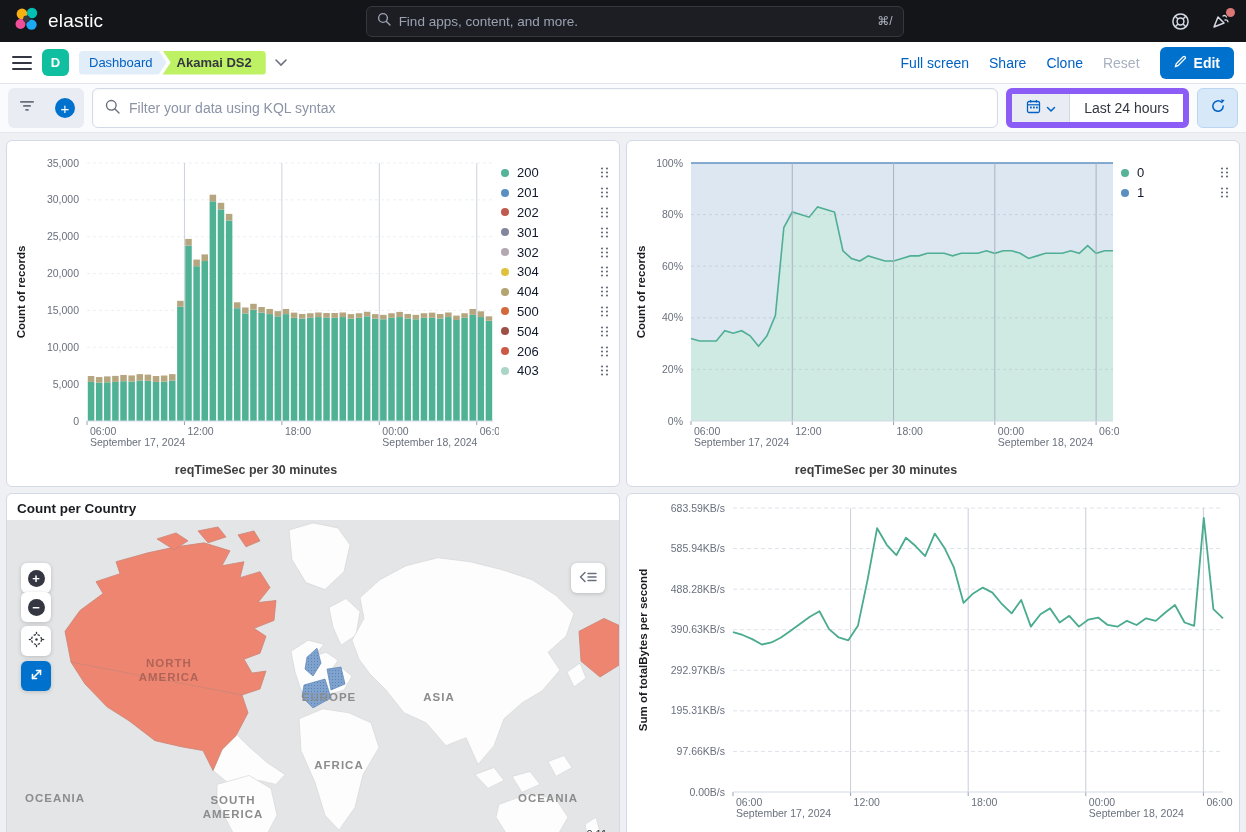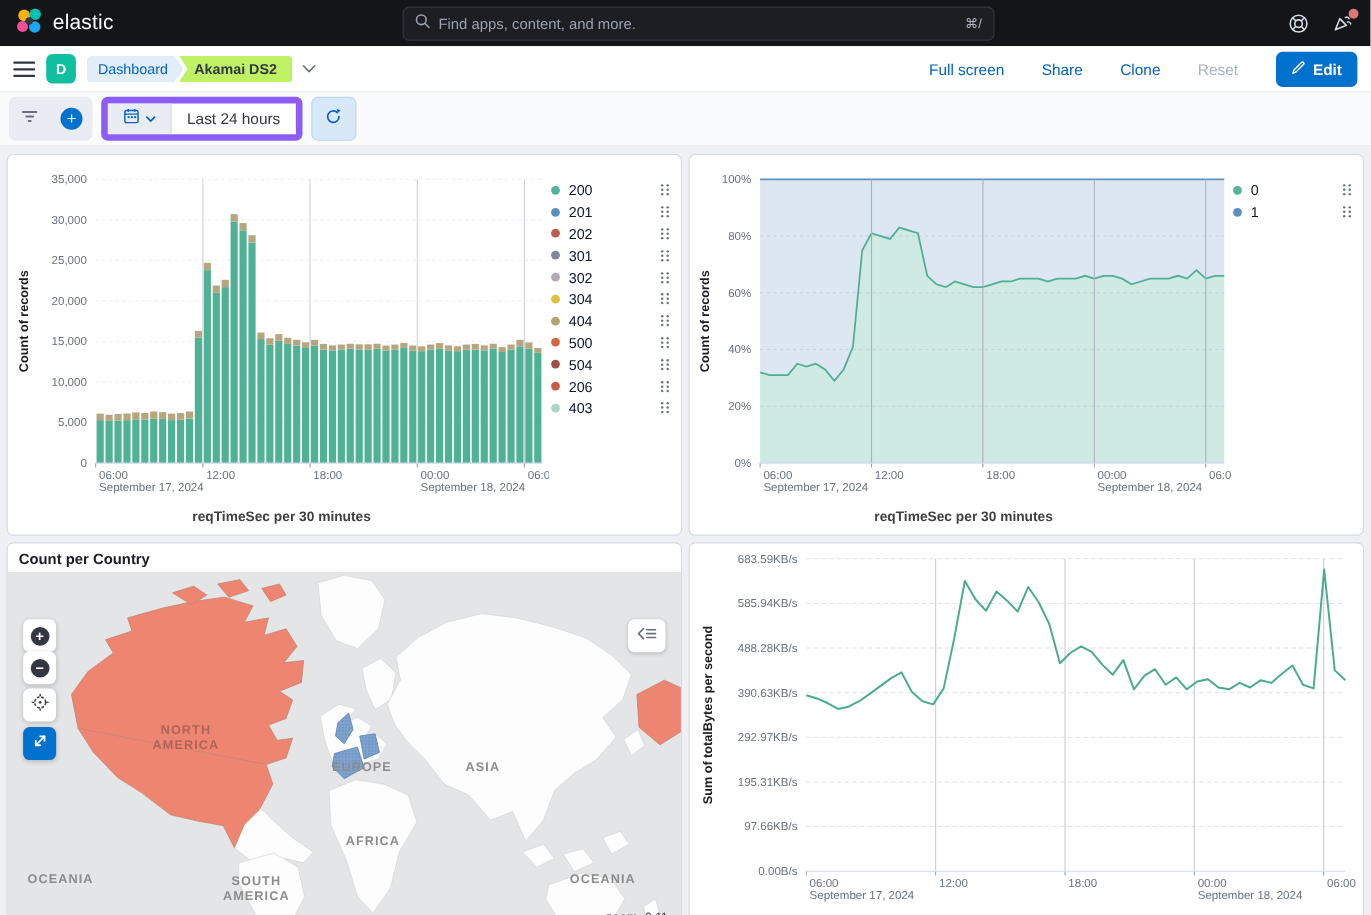--- a/index.html
+++ b/index.html
@@ -26,21 +26,21 @@
   .burger i { display:block; height:2px; background:#343741; border-radius:1px; }
   .space-avatar { width:27px; height:27px; border-radius:6px; background:#0fbf9f; color:#fff; font-weight:bold;
     font-size:13px; display:flex; align-items:center; justify-content:center; cursor:pointer; }
   .crumbs { display:flex; align-items:center; }
   .crumb { height:24px; display:flex; align-items:center; font-size:13px; padding:0 14px 0 10px; cursor:pointer; }
   .crumb.first { background:#e1edf8; color:#0061c5;
     clip-path:polygon(0 0, calc(100% - 8px) 0, 100% 50%, calc(100% - 8px) 100%, 0 100%); border-radius:4px 0 0 4px; }
   .crumb.last { background:#bef264; color:#343741; font-weight:bold; margin-left:-4px; padding-left:14px;
     clip-path:polygon(0 0, 100% 0, 100% 100%, 0 100%, 8px 50%); border-radius:0 4px 4px 0; }
   .crumb-caret { margin-left:8px; cursor:pointer; display:flex; }
-  .nav-actions { margin-left:auto; display:flex; align-items:center; gap:34px; }
+  .nav-actions { margin-left:auto; display:flex; align-items:center; gap:20px; }
   .nav-link { color:#0061c5; font-size:14px; font-weight:500; cursor:pointer; }
   .nav-link.disabled { color:#a8b1c0; cursor:default; }
   .edit-btn { background:#0072cd; color:#fff; border:none; border-radius:6px; height:32px; padding:0 14px;
     font-size:14px; font-weight:700; display:flex; align-items:center; gap:7px; cursor:pointer;
     font-family:"Liberation Sans", sans-serif; }
 
   
   .filter-bar { height:49px; background:#fafbfd; display:flex; align-items:center; padding:0 8px; gap:8px;
     border-bottom:1px solid #e4e7ee; }
   .filter-group { height:40px; background:#e9edf3; border-radius:6px; display:flex; align-items:center; }
@@ -170,20 +170,29 @@
         <svg width="16" height="14" viewBox="0 0 16 14">
             <rect x="1" y="2" width="14" height="1.8" rx="0.9" fill="#69707d"></rect>
             <rect x="4" y="6" width="8" height="1.8" rx="0.9" fill="#69707d"></rect>
             <rect x="6.2" y="10" width="3.6" height="1.8" rx="0.9" fill="#69707d"></rect>
           </svg>
       </span>
     </span>
     <span class="fg-btn">
       <span class="plus-circle">+</span>
     </span>
+  </div>
+  <div class="kql-box">
+    <span>
+      <svg width="15" height="15" viewBox="0 0 15 15">
+          <circle cx="6.3" cy="6.3" r="4.8" fill="none" stroke="#69707d" stroke-width="1.4"></circle>
+          <line x1="10" y1="10" x2="14" y2="14" stroke="#69707d" stroke-width="1.4" stroke-linecap="round"></line>
+        </svg>
+    </span>
+    <input placeholder="Filter your data using KQL syntax" style="">
   </div>
   <div class="timepicker">
     <span class="tp-cal">
       <span>
         <svg width="15" height="15" viewBox="0 0 15 15">
             <rect x="1.5" y="2.5" width="12" height="11" rx="1.5" fill="none" stroke="#0061c5" stroke-width="1.3"></rect>
             <line x1="1.5" y1="5.8" x2="13.5" y2="5.8" stroke="#0061c5" stroke-width="1.2"></line>
             <line x1="4.6" y1="1" x2="4.6" y2="3.6" stroke="#0061c5" stroke-width="1.3"></line>
             <line x1="10.4" y1="1" x2="10.4" y2="3.6" stroke="#0061c5" stroke-width="1.3"></line>
             <rect x="4" y="7.6" width="1.8" height="1.8" fill="#0061c5"></rect>

